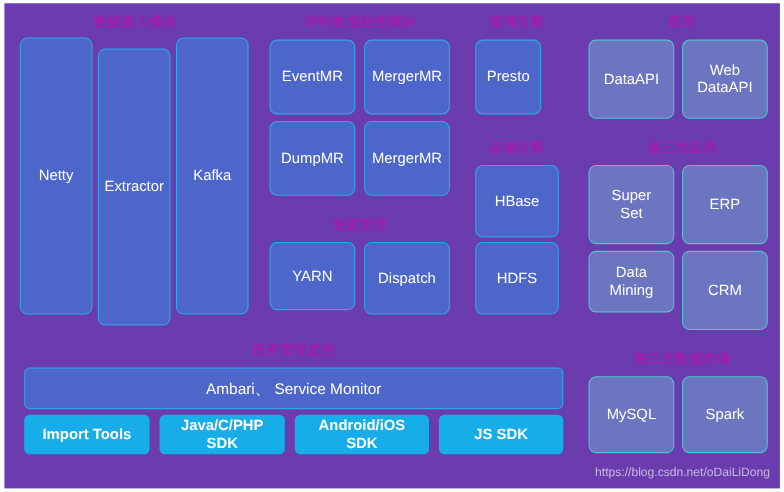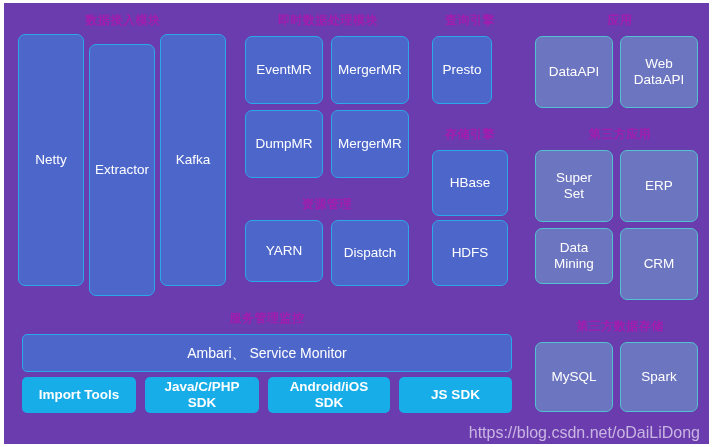--- a/index.html
+++ b/index.html
@@ -70,21 +70,21 @@
     text-align: center;
     letter-spacing: 0.5px;
     white-space: nowrap;
     display: flex;
     align-items: center;
     justify-content: center;
   }
   .watermark {
     position: absolute;
     color: #c9b5e2;
-    font-size: 16px;
+    font-size: 11px;
     white-space: nowrap;
     text-align: right;
   }
 </style>
 </head>
 <body>
 
 <div id="canvas">
   <div class="diagram-bg"></div>
 

